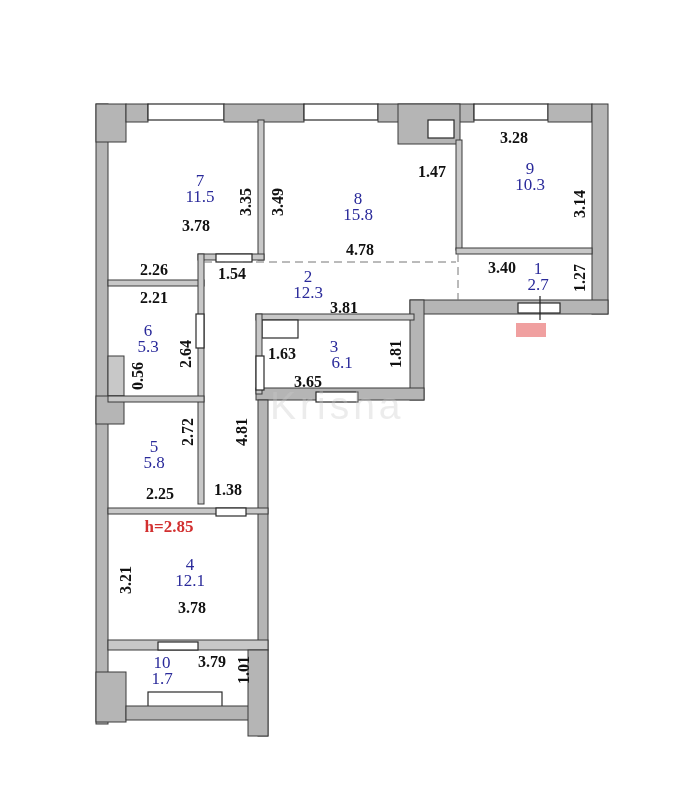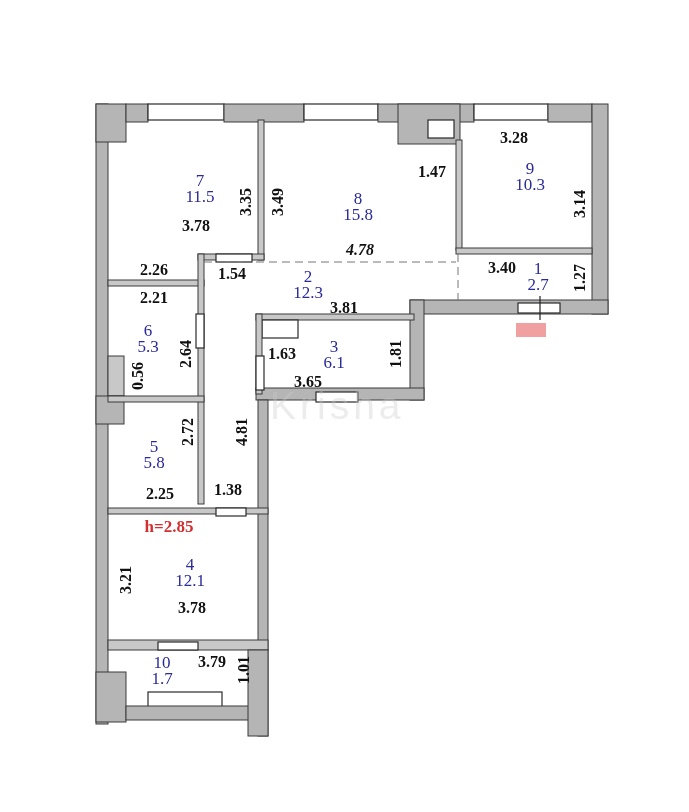--- a/index.html
+++ b/index.html
@@ -85,21 +85,21 @@
 
 <div class="lbl rnum" style="left:190px;top:172px;width:20px;">7</div>
 <div class="lbl rarea" style="left:176px;top:188px;width:48px;">11.5</div>
 <div class="lbl dim" style="left:176px;top:218px;width:40px;">3.78</div>
 <div class="lbl dim vert" style="left:226px;top:194px;width:40px;">3.35</div>
 <div class="lbl dim" style="left:134px;top:262px;width:40px;">2.26</div>
 
 <div class="lbl dim vert" style="left:258px;top:194px;width:40px;">3.49</div>
 <div class="lbl rnum" style="left:348px;top:190px;width:20px;">8</div>
 <div class="lbl rarea" style="left:334px;top:206px;width:48px;">15.8</div>
-<div class="lbl dim" style="left:340px;top:242px;width:40px;font-style:italic;">4.78</div>
+<div class="lbl dim" style="left:340px;top:242px;width:40px;">4.78</div>
 <div class="lbl dim" style="left:412px;top:150px;width:40px;margin-top:14px;">1.47</div>
 
 <div class="lbl dim" style="left:494px;top:130px;width:40px;">3.28</div>
 <div class="lbl rnum" style="left:520px;top:160px;width:20px;">9</div>
 <div class="lbl rarea" style="left:506px;top:176px;width:48px;">10.3</div>
 <div class="lbl dim vert" style="left:560px;top:196px;width:40px;">3.14</div>
 
 <div class="lbl dim" style="left:482px;top:260px;width:40px;">3.40</div>
 <div class="lbl rnum" style="left:528px;top:260px;width:20px;">1</div>
 <div class="lbl rarea" style="left:518px;top:276px;width:40px;">2.7</div>
@@ -112,21 +112,21 @@
 <div class="lbl dim" style="left:324px;top:300px;width:40px;">3.81</div>
 
 <div class="lbl dim" style="left:134px;top:290px;width:40px;">2.21</div>
 <div class="lbl rnum" style="left:138px;top:322px;width:20px;">6</div>
 <div class="lbl rarea" style="left:130px;top:338px;width:36px;">5.3</div>
 <div class="lbl dim vert" style="left:166px;top:346px;width:40px;">2.64</div>
 <div class="lbl dim vert" style="left:120px;top:368px;width:36px;">0.56</div>
 
 <div class="lbl dim" style="left:264px;top:346px;width:36px;">1.63</div>
 <div class="lbl rnum" style="left:324px;top:338px;width:20px;">3</div>
-<div class="lbl rarea" style="left:316px;top:354px;width:36px;">6.1</div>
+<div class="lbl rarea" style="left:324px;top:354px;width:36px;">6.1</div>
 <div class="lbl dim" style="left:288px;top:374px;width:40px;">3.65</div>
 <div class="lbl dim vert" style="left:376px;top:346px;width:40px;">1.81</div>
 
 <div class="lbl dim vert" style="left:168px;top:424px;width:40px;">2.72</div>
 <div class="lbl dim vert" style="left:222px;top:424px;width:40px;">4.81</div>
 <div class="lbl rnum" style="left:144px;top:438px;width:20px;">5</div>
 <div class="lbl rarea" style="left:136px;top:454px;width:36px;">5.8</div>
 <div class="lbl dim" style="left:140px;top:486px;width:40px;">2.25</div>
 <div class="lbl dim" style="left:208px;top:482px;width:40px;">1.38</div>
 

